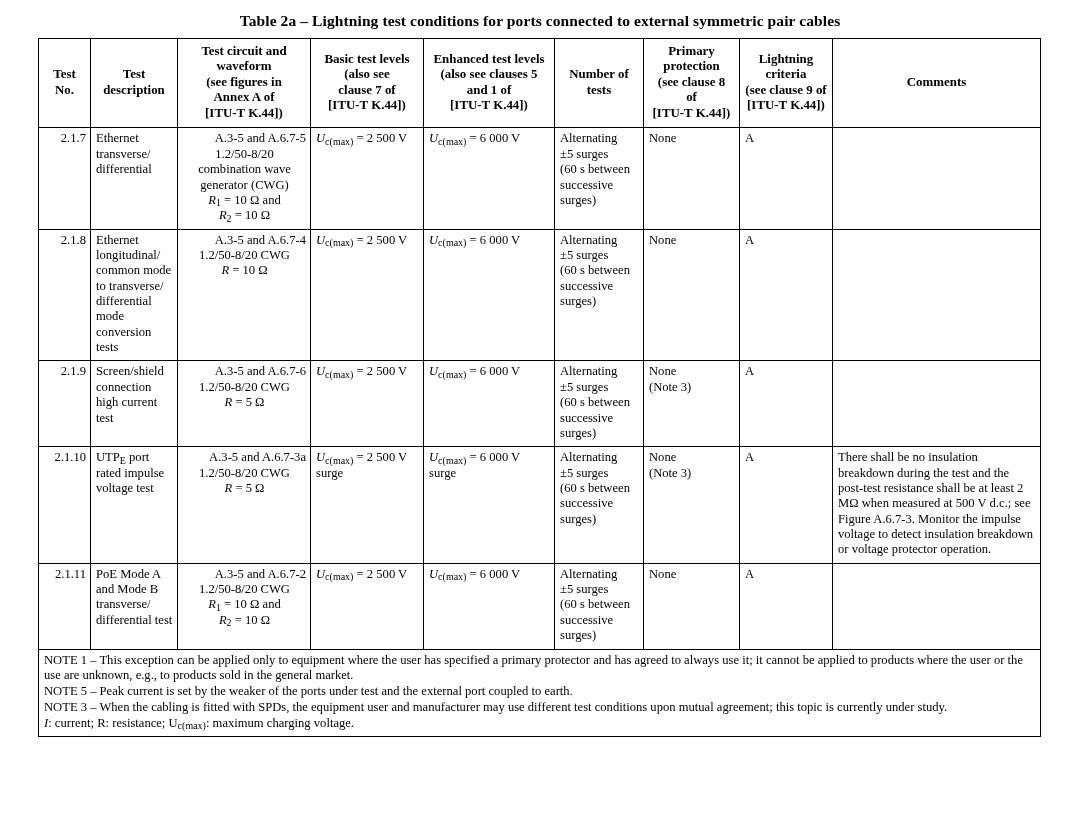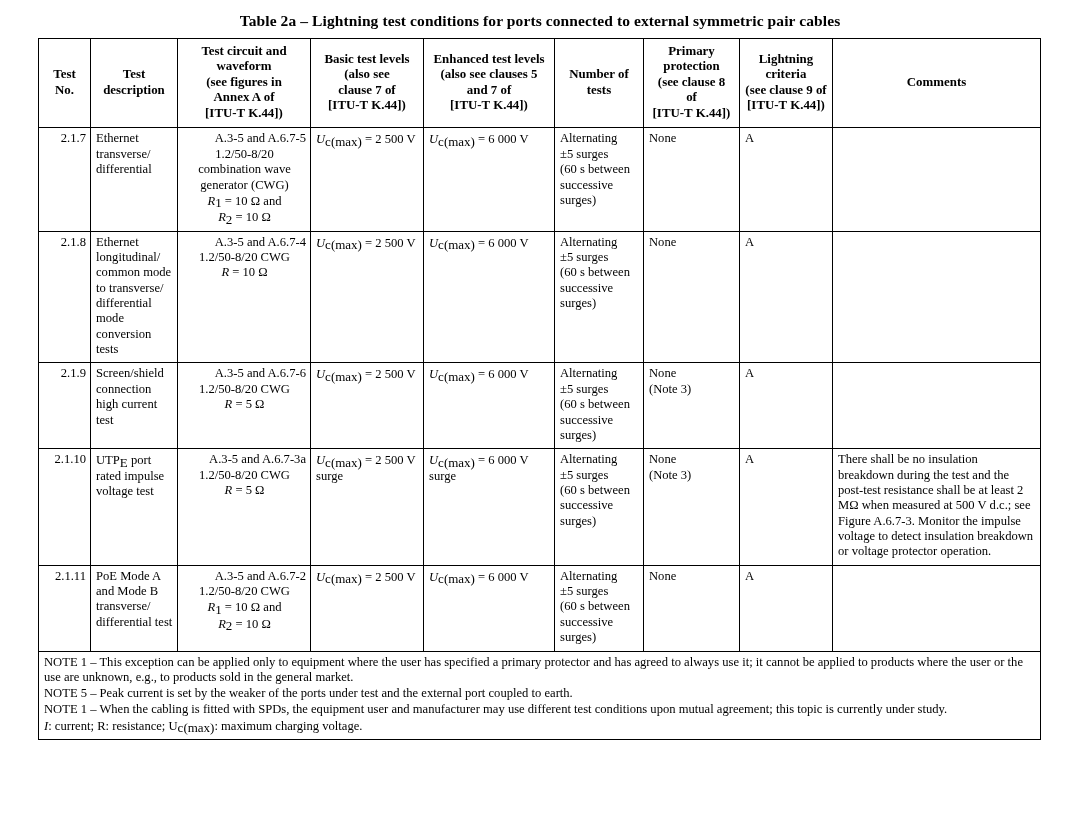--- a/index.html
+++ b/index.html
@@ -67,21 +67,21 @@
   }
   td.circuit {
     text-align: center;
   }
   td.circuit .lead {
     text-align: right;
   }
   td.center {
   }
   sub {
-    font-size: 13px;
+    font-size: 10px;
     vertical-align: baseline;
     position: relative;
     top: 2.5px;
   }
   .ital { font-style: italic; }
   .nowrap { white-space: nowrap; }
 
   td.notes {
     padding: 4px 6px 6px 6px;
     font-size: 12.5px;
@@ -129,21 +129,21 @@
         </th>
         <th>
           <div>Basic test levels</div>
           <div>(also see</div>
           <div>clause 7 of</div>
           <div>[ITU-T K.44])</div>
         </th>
         <th>
           <div>Enhanced test levels</div>
           <div>(also see clauses 5</div>
-          <div>and 7 of</div>
+          <div>and 1 of</div>
           <div>[ITU-T K.44])</div>
         </th>
         <th>
           <div>Number of</div>
           <div>tests</div>
         </th>
         <th>
           <div>Primary</div>
           <div>protection</div>
           <div>(see clause 8</div>
@@ -308,21 +308,21 @@
           <div>None</div>
         </td>
         <td class="center">A</td>
         <td></td>
       </tr>
 
       <tr>
         <td class="notes" colspan="9">
           <p>NOTE 1 – This exception can be applied only to equipment where the user has specified a primary protector and has agreed to always use it; it cannot be applied to products where the user or the use are unknown, e.g., to products sold in the general market.</p>
           <p>NOTE 5 – Peak current is set by the weaker of the ports under test and the external port coupled to earth.</p>
-          <p>NOTE 1 – When the cabling is fitted with SPDs, the equipment user and manufacturer may use different test conditions upon mutual agreement; this topic is currently under study.</p>
+          <p>NOTE 3 – When the cabling is fitted with SPDs, the equipment user and manufacturer may use different test conditions upon mutual agreement; this topic is currently under study.</p>
           <p><span class="ital">I</span><span>: current; R: resistance; U</span><sub>c(max)</sub><span>: maximum charging voltage.</span></p>
         </td>
       </tr>
 
     </tbody>
   </table>
 
 </div>
 
 </body></html>

